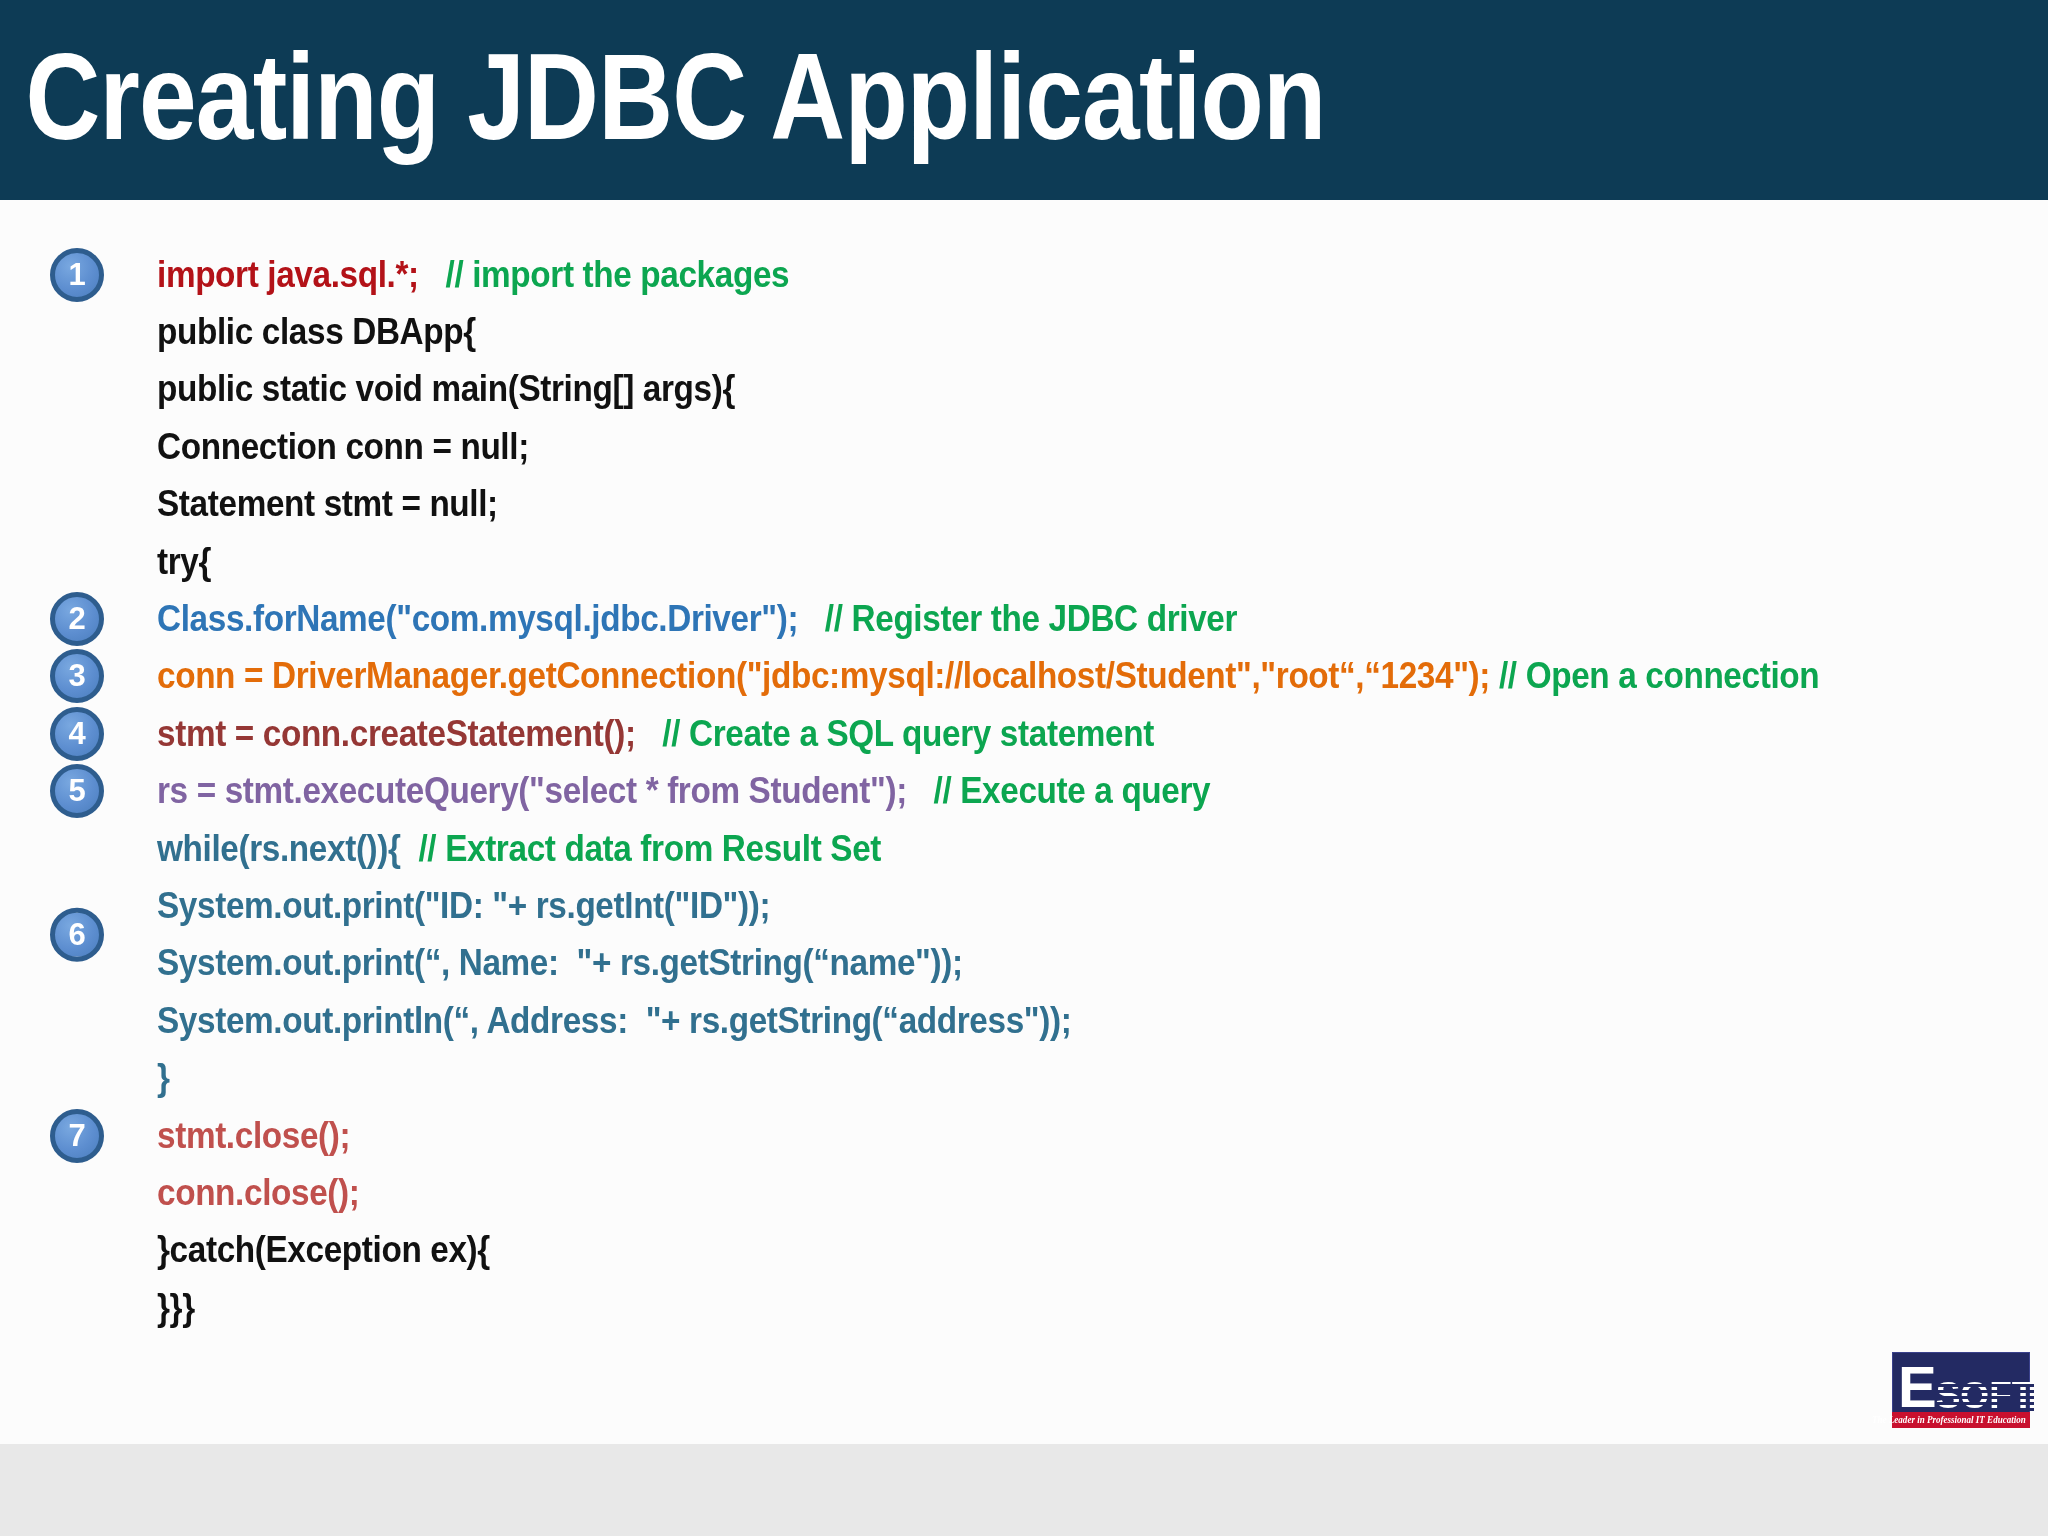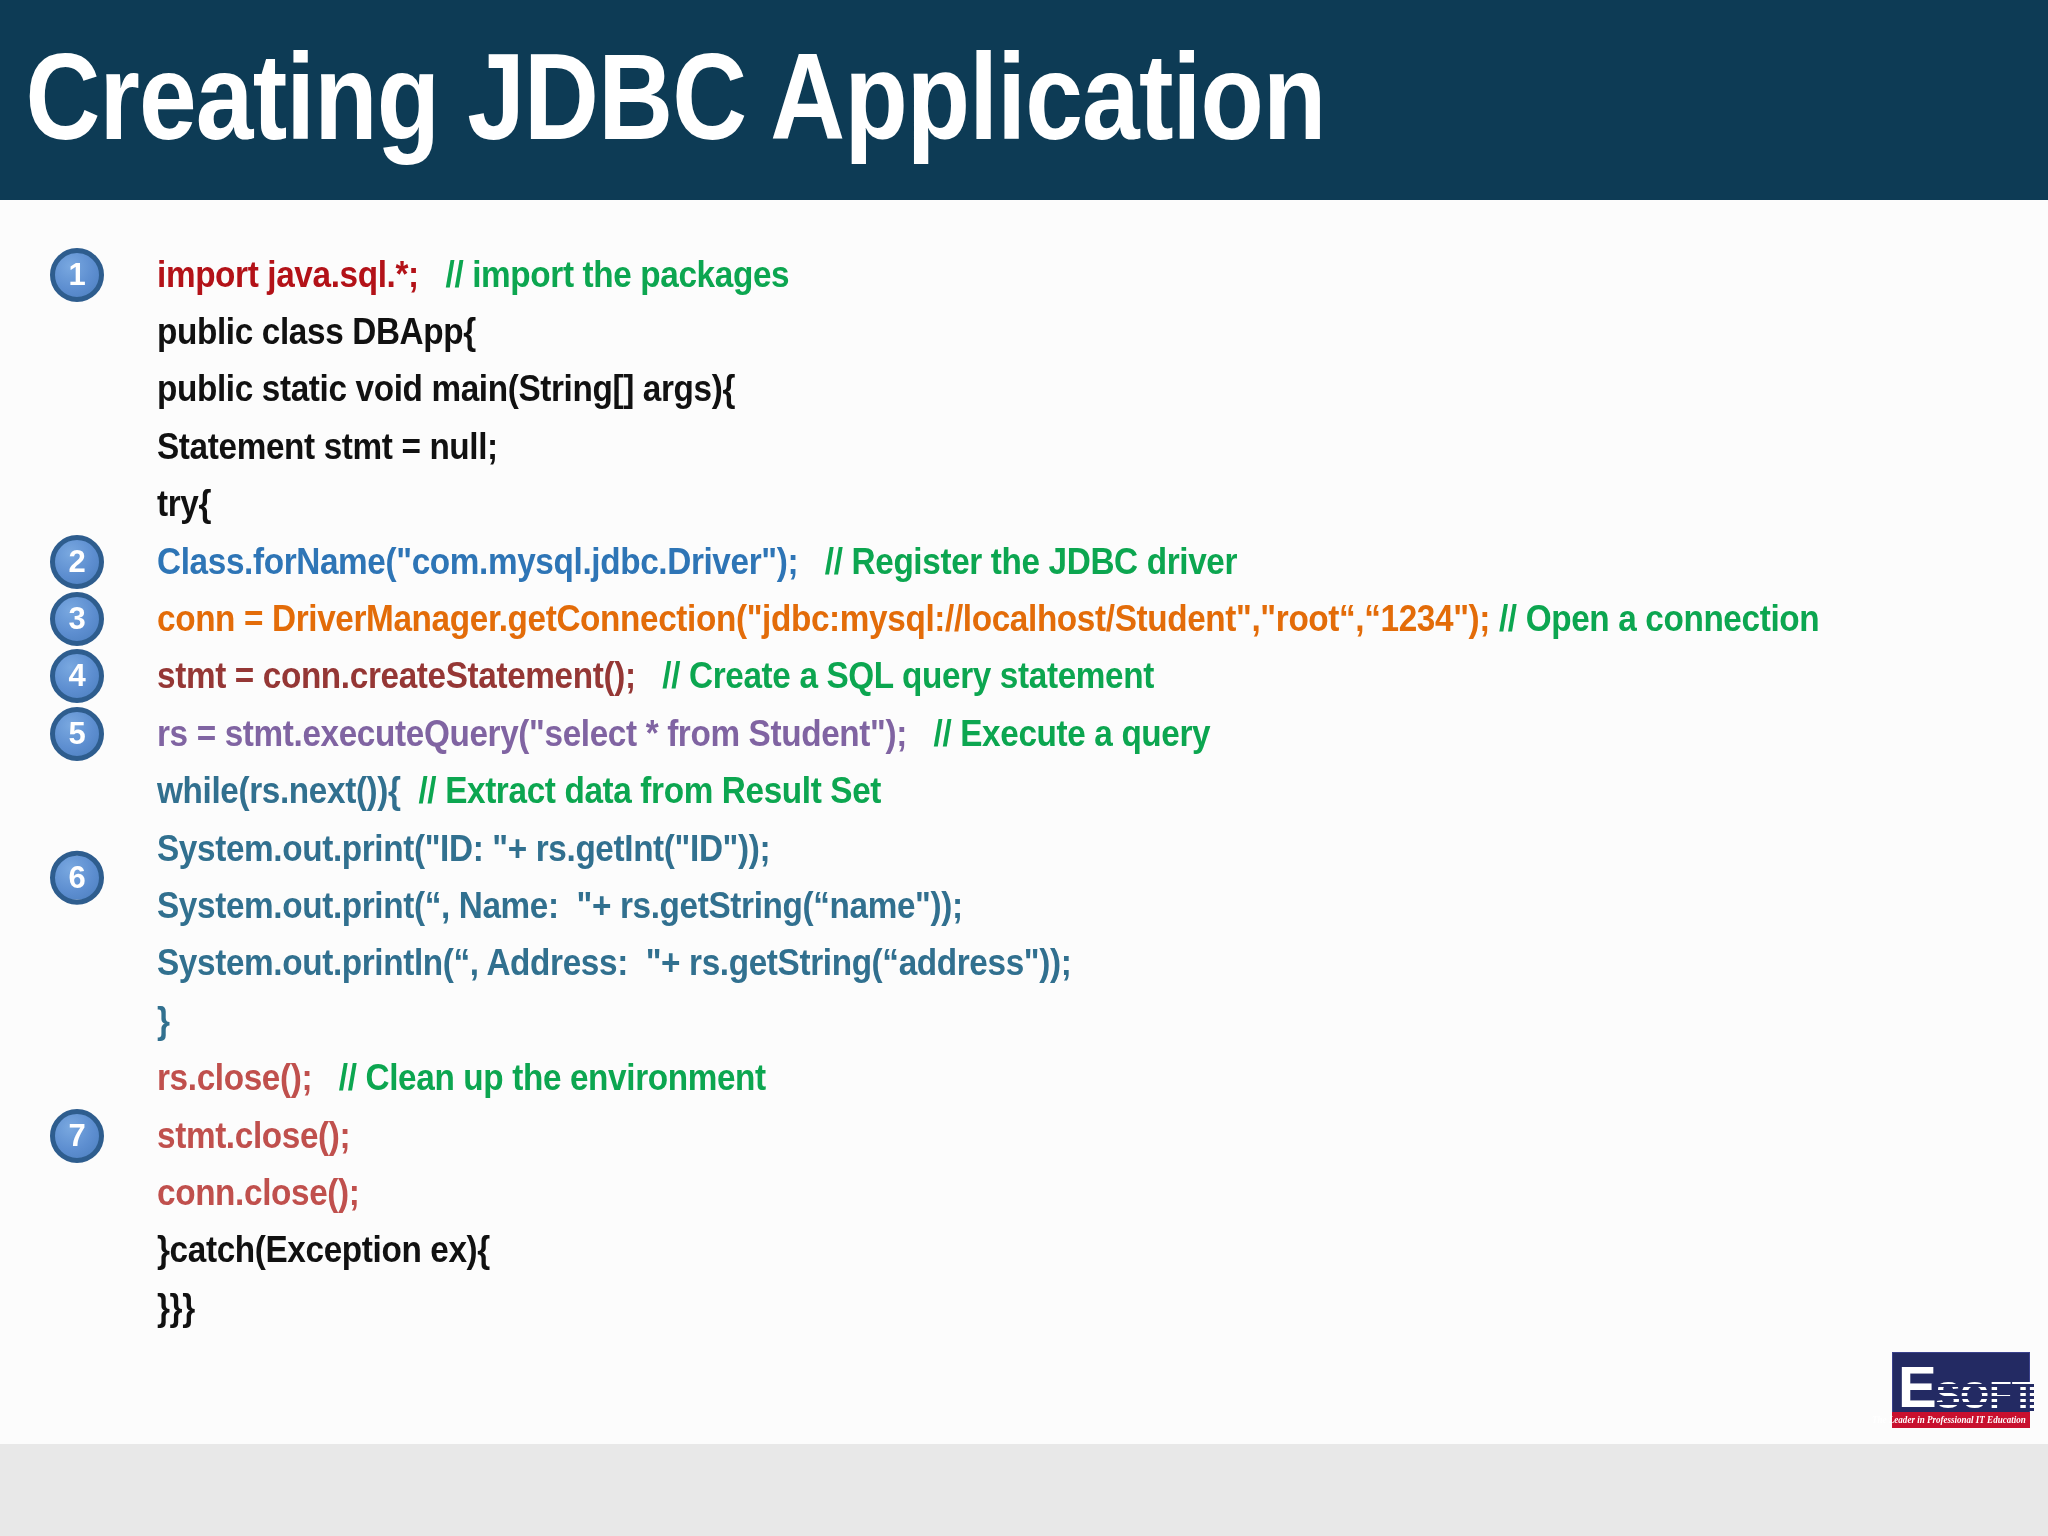--- a/index.html
+++ b/index.html
@@ -90,20 +90,24 @@
       <div class="code-row">
         <div class="gutter"></div>
         <span class="line-content"><span style="color: rgb(17, 17, 17);">public class DBApp{</span></span>
       </div>
       <div class="code-row">
         <div class="gutter"></div>
         <span class="line-content"><span style="color: rgb(17, 17, 17);">public static void main(String[] args){</span></span>
       </div>
       <div class="code-row">
         <div class="gutter"></div>
+        <span class="line-content"><span style="color: rgb(17, 17, 17);">Connection conn = null;</span></span>
+      </div>
+      <div class="code-row">
+        <div class="gutter"></div>
         <span class="line-content"><span style="color: rgb(17, 17, 17);">Statement stmt = null;</span></span>
       </div>
       <div class="code-row">
         <div class="gutter"></div>
         <span class="line-content"><span style="color: rgb(17, 17, 17);">try{</span></span>
       </div>
       <div class="code-row">
         <div class="gutter">
           <div class="badge">2</div>
         </div>
@@ -143,24 +147,20 @@
       </div>
       <div class="code-row">
         <div class="gutter"></div>
         <span class="line-content"><span style="color: rgb(49, 112, 143);">System.out.println(“, Address:  "+ rs.getString(“address"));</span></span>
       </div>
       <div class="code-row">
         <div class="gutter"></div>
         <span class="line-content"><span style="color: rgb(49, 112, 143);">}</span></span>
       </div>
       <div class="code-row">
-        <div class="gutter"></div>
-        <span class="line-content"><span style="color: rgb(192, 80, 77);">rs.close();</span><span style="color: rgb(12, 166, 80);">   // Clean up the environment</span></span>
-      </div>
-      <div class="code-row">
         <div class="gutter">
           <div class="badge">7</div>
         </div>
         <span class="line-content"><span style="color: rgb(192, 80, 77);">stmt.close();</span></span>
       </div>
       <div class="code-row">
         <div class="gutter"></div>
         <span class="line-content"><span style="color: rgb(192, 80, 77);">conn.close();</span></span>
       </div>
       <div class="code-row">

